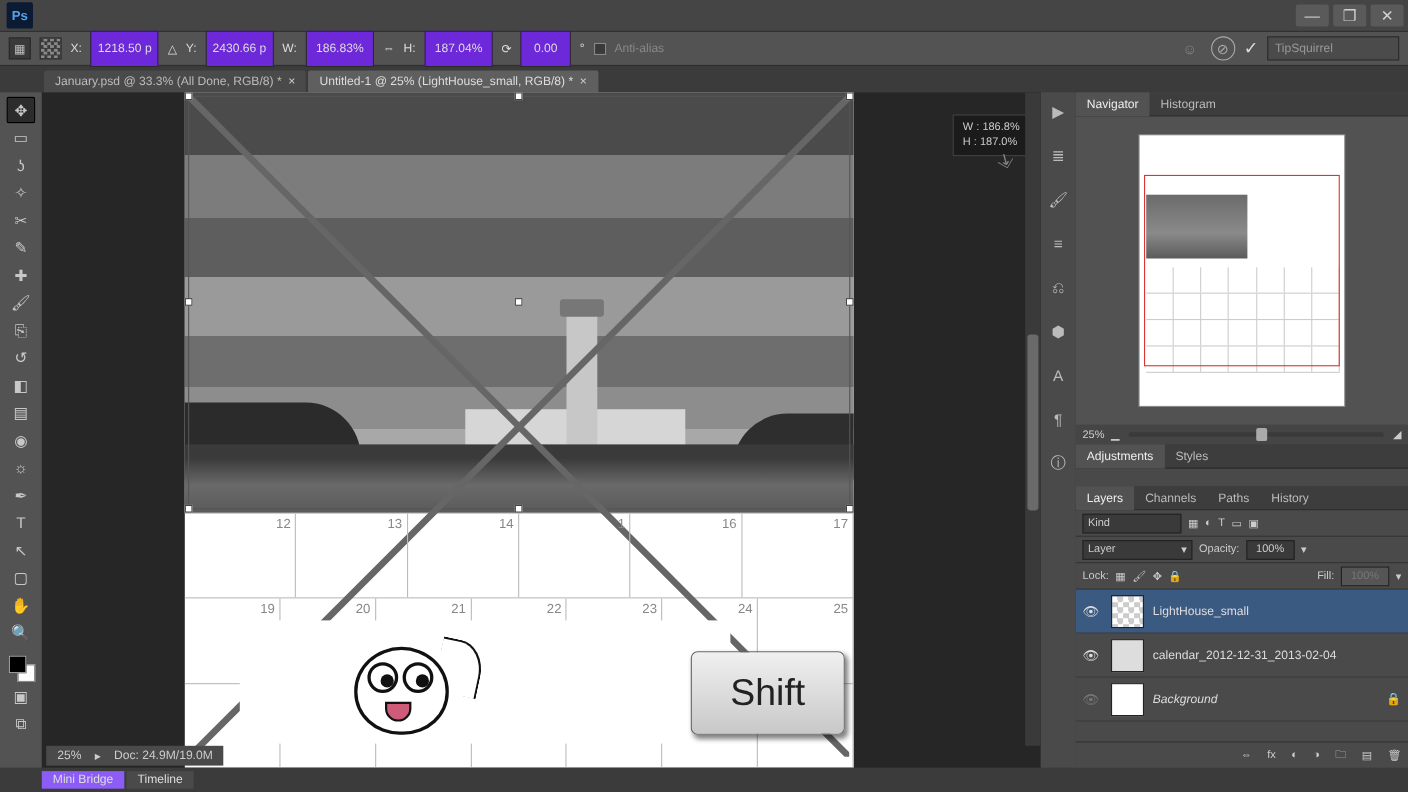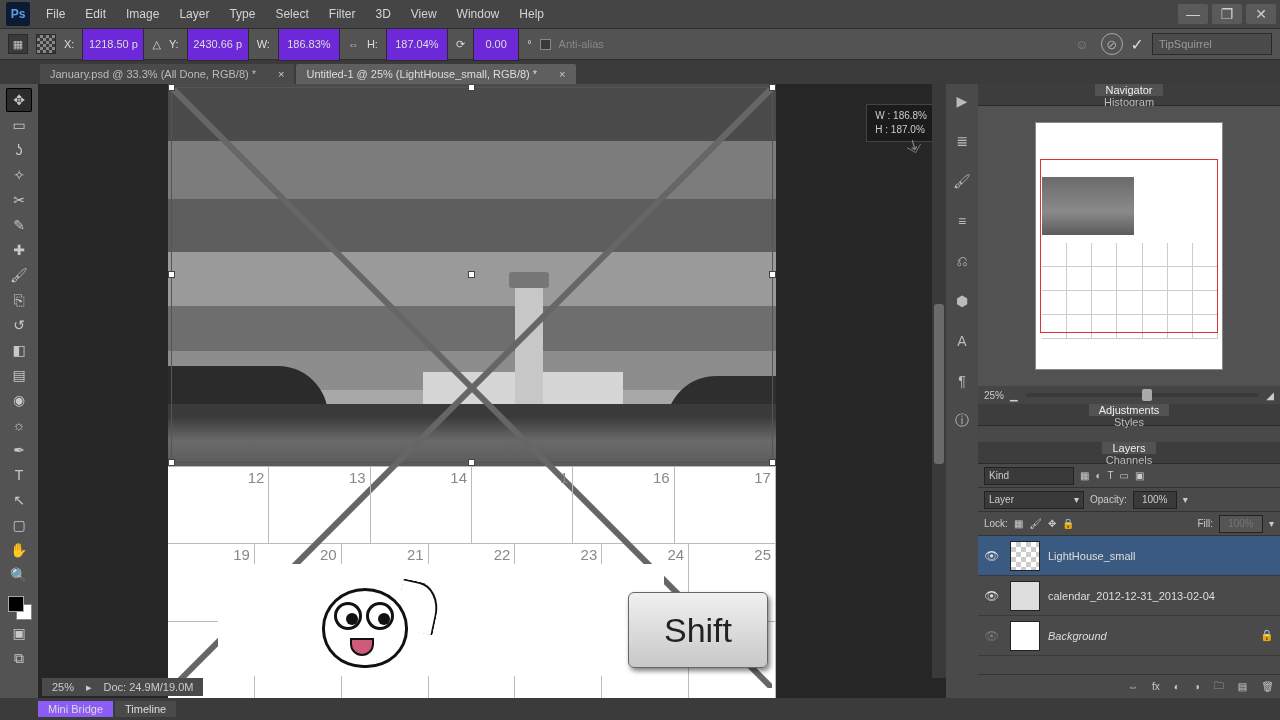--- a/index.html
+++ b/index.html
@@ -12,35 +12,35 @@
   .win-btn { width:30px; height:20px; margin-right:4px; background:#5a5a5a; color:#d0d0d0; display:flex; align-items:center; justify-content:center; font-size:14px; border-radius:2px;}
   .optionsbar { height:32px; background:#535353; border-top:1px solid #2e2e2e; border-bottom:1px solid #2e2e2e; display:flex; align-items:center; padding:0 8px; gap:8px; color:#c0c0c0; font-size:11px;}
   .opt-icon { width:20px; height:20px; background:#3a3a3a; border:1px solid #2a2a2a; display:flex; align-items:center; justify-content:center;}
   .opt-field { width:62px; height:33px; background:#6d28d9; border:1px solid #2a2a2a; color:#ddd; text-align:center; font-size:11px; display:flex; align-items:center; justify-content:center;}
   .opt-label { font-size:11px; color:#ddd;}
   .opt-check { width:11px; height:11px; border:1px solid #888; background:#3a3a3a;}
   .right-opts { margin-left:auto; display:flex; gap:8px;}
   .right-opts .circ { width:22px; height:22px; border:1.5px solid #aaa; border-radius:50%; display:flex; align-items:center; justify-content:center; font-size:13px; color:#aaa;}
   .right-opts .txt { width:120px; height:22px; background:#4b4b4b; border:1px solid #2a2a2a; color:#999; font-size:11px; padding:0 6px; display:flex; align-items:center;}
   .tabsbar { height:24px; background:#3b3b3b; display:flex; align-items:flex-end; padding-left:40px; }
-  .doctab { height:20px; background:#5f5f5f; color:#ddd; font-size:11px; padding:0 10px; margin-right:2px; display:flex; align-items:center; gap:22px; border-radius:2px 2px 0 0;}
+  .doctab { height:20px; background:#5f5f5f; color:#ddd; font-size:11px; padding:0 10px; margin-right:2px; display:flex; align-items:center; gap:6px; border-radius:2px 2px 0 0;}
   .doctab.inactive { background:#4a4a4a; color:#bbb;}
   .doctab .x { font-size:11px; color:#ccc;}
   .workarea { position:absolute; top:84px; bottom:22px; left:0; right:0; display:flex; }
   .toolbar { width:38px; background:#535353; display:flex; flex-direction:column; align-items:center; padding-top:4px; gap:1px;}
   .tool { width:26px; height:24px; display:flex; align-items:center; justify-content:center; color:#c8c8c8; font-size:14px; border-radius:2px;}
   .tool.active { background:#2c2c2c; box-shadow:inset 0 0 0 1px #000;}
   .swatches { margin-top:6px; position:relative; width:26px; height:26px;}
   .swatches .fg { position:absolute; top:2px; left:2px; width:16px; height:16px; background:#000; border:1px solid #aaa;}
   .swatches .bg { position:absolute; bottom:0; right:0; width:16px; height:16px; background:#fff; border:1px solid #888;}
   .canvas-wrap { flex:1; background:#262626; position:relative; overflow:hidden;}
   .vstrip { width:32px; background:#4a4a4a; display:flex; flex-direction:column; align-items:center; padding-top:6px; gap:18px;}
   .vstrip .i { width:22px; height:22px; color:#bbb; display:flex; align-items:center; justify-content:center; font-size:14px;}
   .panels { width:302px; background:#494949; display:flex; flex-direction:column;}
-  .phead { height:22px; background:#3d3d3d; display:flex; align-items:center; gap:0; border-bottom:1px solid #2a2a2a;flex-direction:column;}
+  .phead { height:22px; background:#3d3d3d; display:flex; align-items:center; gap:0; border-bottom:1px solid #2a2a2a;}
   .ptab { padding:0 10px; height:22px; display:flex; align-items:center; color:#bbb; font-size:11px;}
   .ptab.act { background:#525252; color:#eee;}
   .nav-body { height:280px; background:#525252; display:flex; flex-direction:column; align-items:center; justify-content:center; position:relative;}
   .nav-doc { width:186px; height:246px; background:#fff; position:relative; box-shadow:0 0 0 1px #888;}
   .nav-view { position:absolute; inset:36px 4px 36px 4px; border:1px solid #dd3333;}
   .nav-thumb { position:absolute; top:54px; left:6px; width:92px; height:58px; background:linear-gradient(180deg,#6b6b6b 0%, #8a8a8a 60%, #5b5b5b 100%);}
   .nav-grid { position:absolute; top:120px; left:6px; right:4px; height:96px;}
   .nav-grid .r { height:24px; border-bottom:1px solid #ccc; display:flex;}
   .nav-grid .c { flex:1; border-right:1px solid #ccc;}
   .nav-foot { height:18px; background:#454545; display:flex; align-items:center; padding:0 6px; color:#ccc; font-size:10px;}
@@ -68,21 +68,21 @@
   .tower::before { content:""; position:absolute; top:-14px; left:-6px; width:40px; height:16px; background:#777; border-radius:3px;}
   .houses { position:absolute; bottom:40px; left:42%; width:200px; height:54px; background:#d6d6d6;}
   .ground { position:absolute; bottom:0; left:0; right:0; height:62px; background:linear-gradient(180deg,#3a3a3a 0 20%,#6a6a6a 60%, #5a5a5a 100%);}
   .bushL { position:absolute; bottom:30px; left:0; width:160px; height:70px; background:#2b2b2b; border-radius:0 50px 5px 0;}
   .bushR { position:absolute; bottom:30px; right:0; width:110px; height:60px; background:#2e2e2e; border-radius:50px 0 0 5px;}
   .transform-box { position:absolute; top:4px; left:4px; right:4px; bottom:4px; outline:1px solid #555;}
   .tb-handle { position:absolute; width:7px; height:7px; background:#fff; border:1px solid #444;}
   .diag { position:absolute; inset:0; pointer-events:none;}
   .calendar { flex:1; display:flex; flex-direction:column;}
   .cal-row { flex:1; display:flex; border-top:1px solid #bbb;}
-  .cal-cell { flex:1; border-right:1px solid #bbb; position:relative; font-size:15px; color:#888;}
+  .cal-cell { flex:1; border-right:1px solid #bbb; position:relative; font-size:12px; color:#888;}
   .cal-cell span { position:absolute; top:2px; right:4px;}
   
   .info-tooltip { position:absolute; top:20px; right:10px; background:#1b1b1b; border:1px solid #444; padding:4px 8px; color:#ccc; font-size:10px; line-height:1.4;}
   
   .overlay-bar { position:absolute; left:180px; right:282px; bottom:22px; height:112px; background:#fff;}
   .shift-key { position:absolute; left:410px; bottom:8px; width:140px; height:76px; background:linear-gradient(180deg,#f0f0f0,#c8c8c8); border:1px solid #666; border-radius:6px; display:flex; align-items:center; justify-content:center; font:500 34px Arial; color:#222; box-shadow:2px 3px 5px rgba(0,0,0,.5);}
   .mascot { position:absolute; left:94px; bottom:0; width:128px; height:100px;}
   .mascot .head { position:absolute; left:10px; top:12px; width:86px; height:80px; background:#fff; border:3px solid #111; border-radius:50% 50% 48% 48%;}
   .mascot .eye { position:absolute; width:28px; height:28px; border:3px solid #111; border-radius:50%; background:#fff; top:26px;}
   .mascot .eye.l { left:22px;} .mascot .eye.r { left:54px;}
@@ -93,33 +93,20 @@
   .scrollbar-v { position:absolute; top:0; bottom:20px; right:0; width:14px; background:#3a3a3a;}
   .scrollbar-v .thumb-s { position:absolute; top:220px; height:160px; left:2px; right:2px; background:#6a6a6a; border-radius:3px;}
   
   svg.diag line { stroke:#666; stroke-width:1;}
 </style>
 </head>
 <body>
 
 <div class="titlebar">
   <div class="ps-logo">Ps</div>
-  <div class="menubar">
-    <span>File</span>
-    <span>Edit</span>
-    <span>Image</span>
-    <span>Layer</span>
-    <span>Type</span>
-    <span>Select</span>
-    <span>Filter</span>
-    <span>3D</span>
-    <span>View</span>
-    <span>Window</span>
-    <span>Help</span>
-  </div>
   <div class="win-controls">
     <div class="win-btn">—</div>
     <div class="win-btn">❐</div>
     <div class="win-btn">✕</div>
   </div>
 </div>
 
 <div class="optionsbar">
   <div class="opt-icon">▦</div>
   <div class="opt-icon" style="background:repeating-conic-gradient(#888 0 25%,#3a3a3a 0 50%) 0 0/6px 6px"></div>

